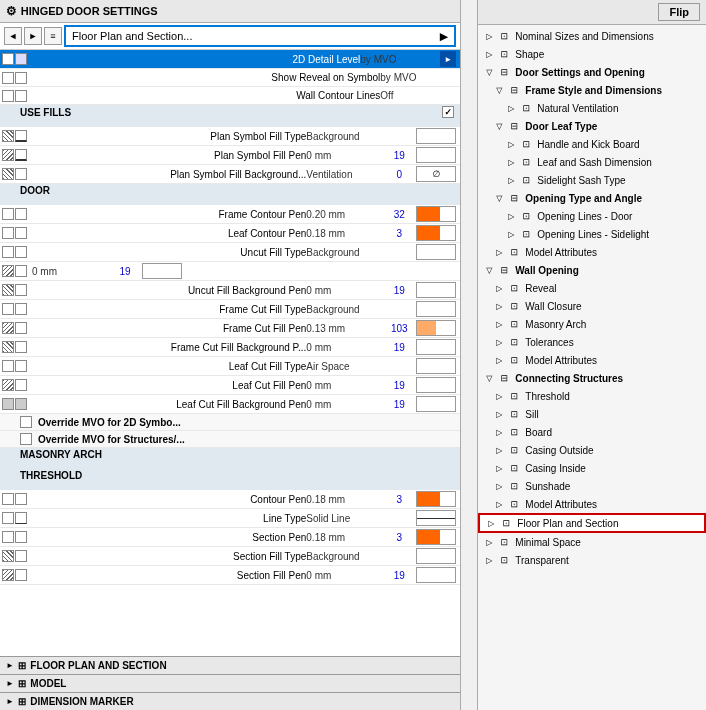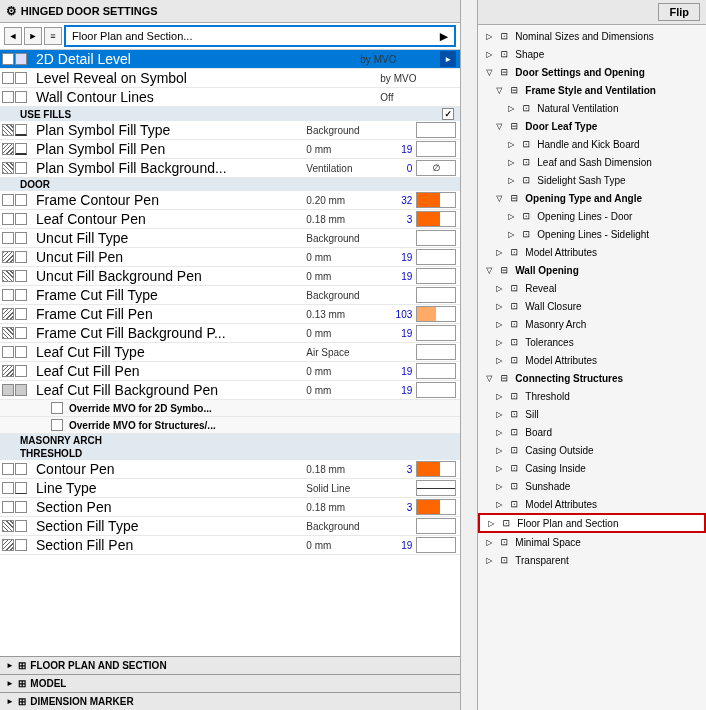--- a/index.html
+++ b/index.html
@@ -49,21 +49,21 @@
 
     .content-area {
       flex: 1;
       overflow-y: auto;
       overflow-x: hidden;
     }
 
     .row-header {
       background: #e0e8f0;
       font-weight: bold;
-      padding: 1px 6px 1px 20px;
+      padding: 1px 6px 9px 20px;
       font-size: 10px;
       text-transform: uppercase;
       display: flex;
       align-items: center;
     }
 
     .data-row {
       display: flex;
       align-items: center;
       border-bottom: 1px solid #e8e8e8;
@@ -81,33 +81,34 @@
       min-width: 32px;
       display: flex;
       align-items: center;
       gap: 1px;
       padding: 0 2px;
     }
 
     .col-name {
       flex: 1;
       padding-left: 4px;
-      font-size: 14px;
+      font-size: 10px;
+      text-align: right;
     }
 
     .col-value {
       width: 80px;
       font-size: 10px;
       color: #333;
     }
 
     .col-num {
       width: 30px;
       font-size: 10px;
-      text-align: right;
+      text-align: center;
       color: #0000cc;
       padding-right: 4px;
     }
 
     .col-swatch {
       width: 40px;
       height: 16px;
       border: 1px solid #999;
       margin-right: 4px;
     }
@@ -146,21 +147,21 @@
 
     .checkbox-checked {
       background: #fff;
       display: flex; align-items: center; justify-content: center;
     }
 
     .check-mark { font-size: 9px; }
 
     .bold-label {
       font-weight: bold;
-      padding: 2px 4px 2px 51px;
+      padding: 2px 4px 2px 20px;
       background: #f8f8f8;
       font-size: 10px;
       border-bottom: 1px solid #e8e8e8;
     }
 
     
     .bottom-section {
       border-top: 1px solid #999;
       background: #e8e8e8;
       padding: 3px 6px;
@@ -271,21 +272,21 @@
       <div style="width:16px; height:16px; background:#0050aa; display:flex; align-items:center; justify-content:center; margin-right:4px;">
         <span style="color:#fff; font-size:8px;">►</span>
       </div>
     </div>
 
     <div class="data-row">
       <div class="col-icons">
         <div class="small-icon"></div>
         <div class="small-icon"></div>
       </div>
-      <div class="col-name">Level Reveal on Symbol</div>
+      <div class="col-name">Show Reveal on Symbol</div>
       <div class="col-value">by MVO</div>
     </div>
 
     <div class="data-row">
       <div class="col-icons">
         <div class="small-icon"></div>
         <div class="small-icon"></div>
       </div>
       <div class="col-name">Wall Contour Lines</div>
       <div class="col-value">Off</div>
@@ -370,21 +371,20 @@
       <div class="col-value">Background</div>
       <div class="col-num"></div>
       <div class="col-swatch swatch-empty"></div>
     </div>
 
     <div class="data-row">
       <div class="col-icons">
         <div class="hatch2-icon"></div>
         <div class="small-icon"></div>
       </div>
-      <div class="col-name">Uncut Fill Pen</div>
       <div class="col-value">0 mm</div>
       <div class="col-num">19</div>
       <div class="col-swatch swatch-empty"></div>
     </div>
 
     <div class="data-row">
       <div class="col-icons">
         <div class="hatch-icon"></div>
         <div class="small-icon"></div>
       </div>
@@ -580,21 +580,21 @@
       <span class="indent" style="width:4px;"></span>
       <span class="expand-arrow">▽</span>
       <span class="tree-icon">⊟</span>
       <span class="tree-label" style="font-weight:bold;">Door Settings and Opening</span>
     </div>
 
     <div class="tree-item">
       <span class="indent" style="width:14px;"></span>
       <span class="expand-arrow">▽</span>
       <span class="tree-icon">⊟</span>
-      <span class="tree-label" style="font-weight:bold;">Frame Style and Ventilation</span>
+      <span class="tree-label" style="font-weight:bold;">Frame Style and Dimensions</span>
     </div>
 
     <div class="tree-item">
       <span class="indent" style="width:26px;"></span>
       <span class="expand-arrow">▷</span>
       <span class="tree-icon">⊡</span>
       <span class="tree-label">Natural Ventilation</span>
     </div>
 
     <div class="tree-item">

